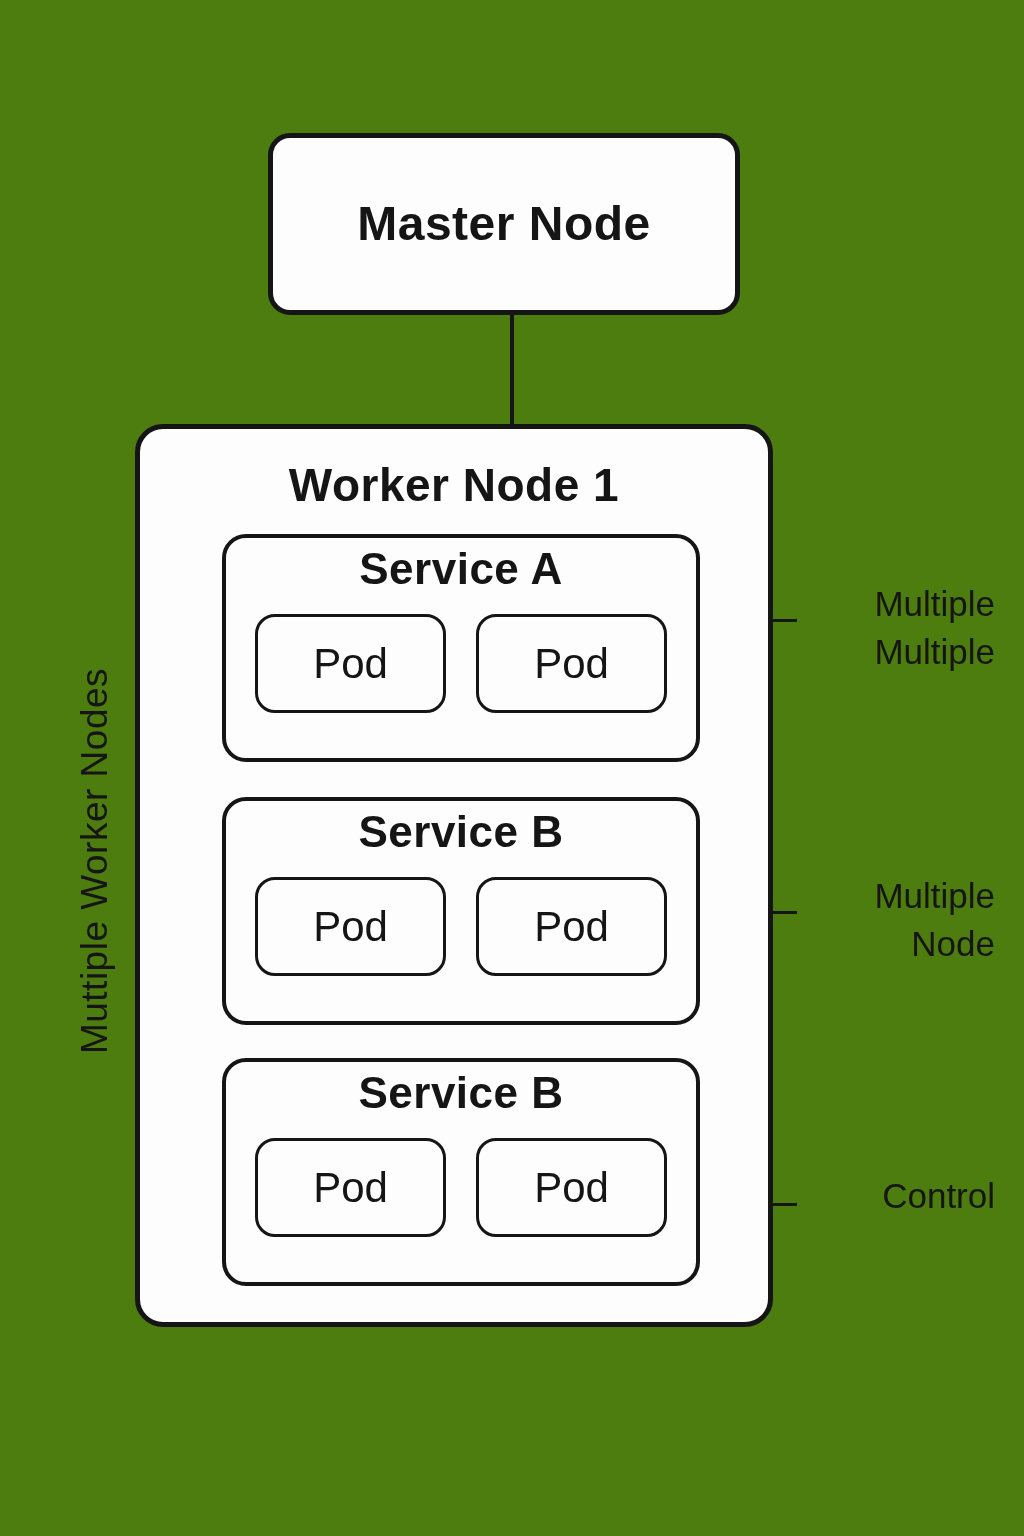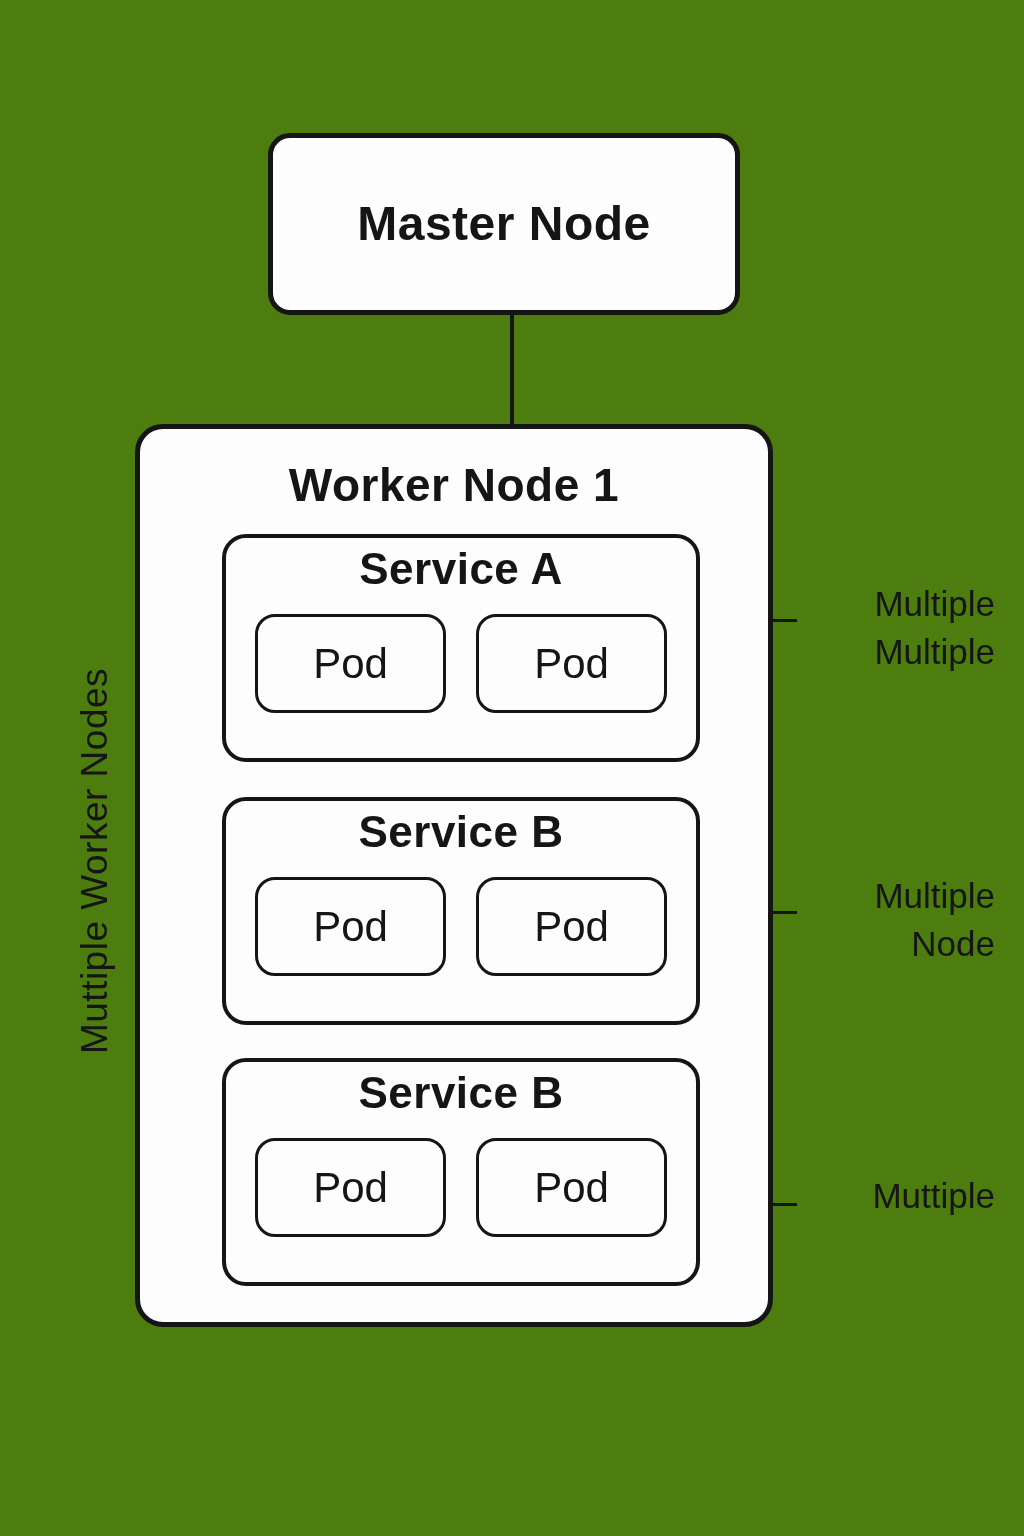--- a/index.html
+++ b/index.html
@@ -187,17 +187,17 @@
   </div>
 
   <div class="tick tick-2"></div>
   <div class="right-label rl-2">
     <div>Multiple</div>
     <div>Node</div>
   </div>
 
   <div class="tick tick-3"></div>
   <div class="right-label rl-3">
-    <div>Muttiple</div>
+    <div>Control</div>
     <div></div>
   </div>
 
 </div>
 
 </body></html>

